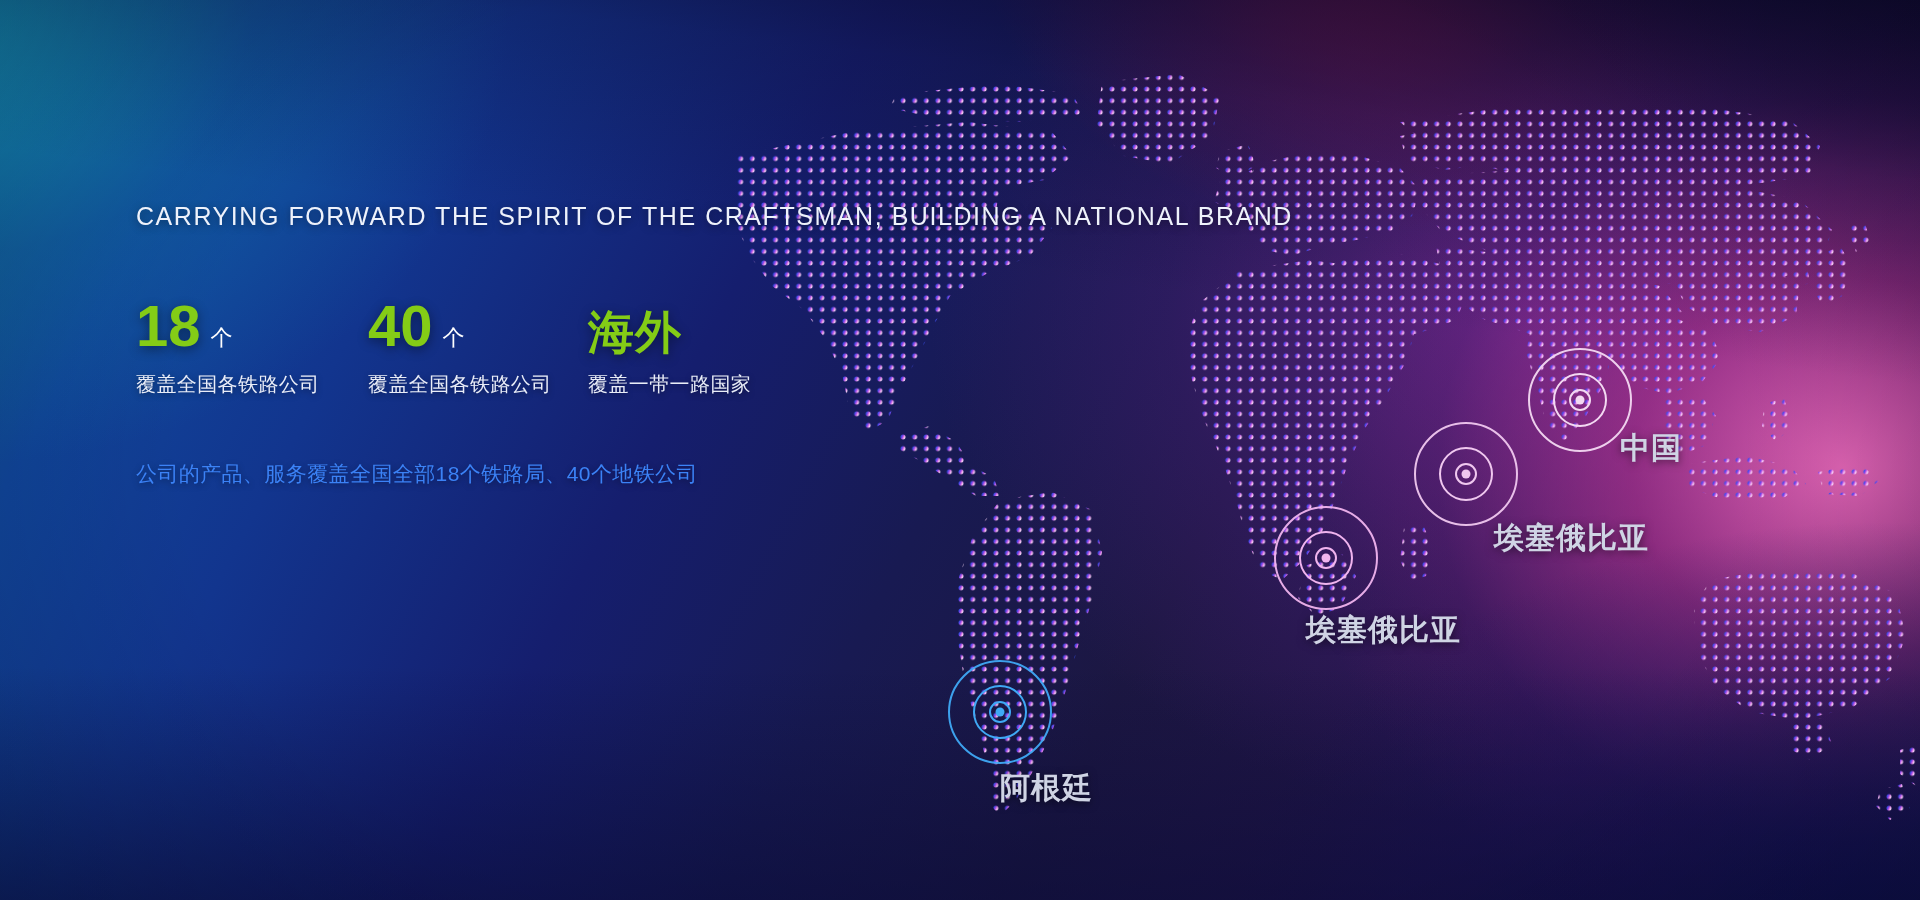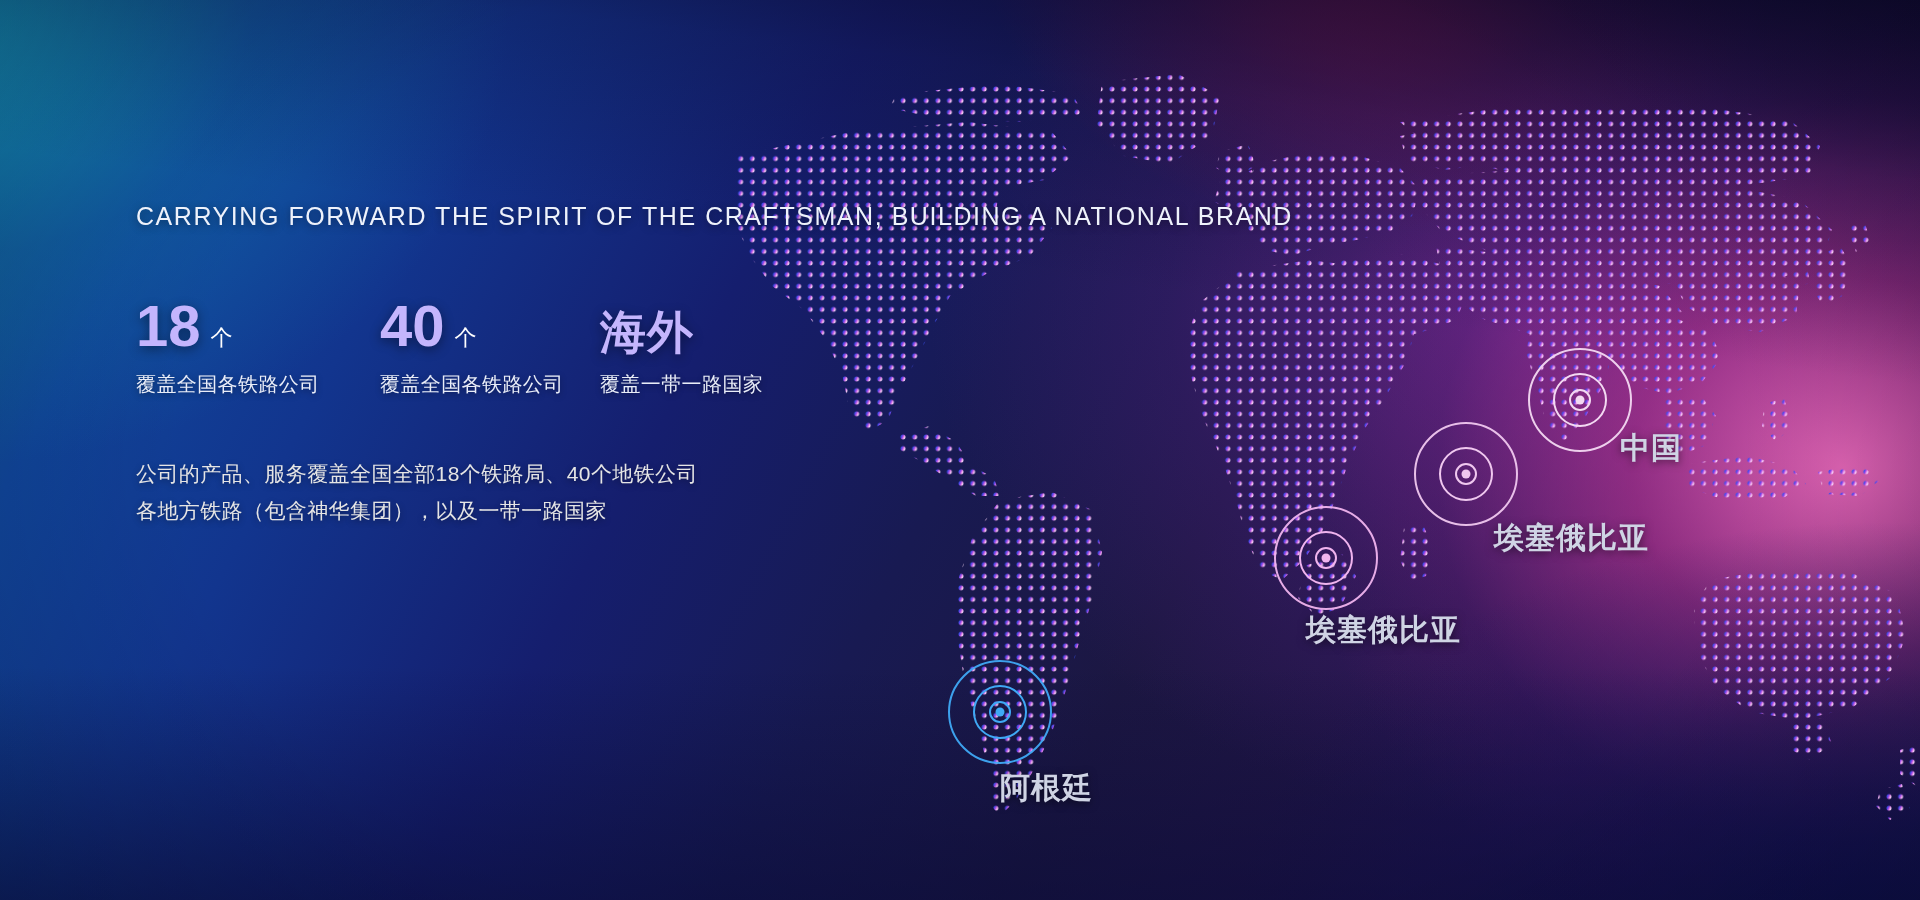--- a/index.html
+++ b/index.html
@@ -93,38 +93,38 @@
     font-size:25px; letter-spacing:1.55px; font-weight:400;
     color:#eef2fb;
     white-space:nowrap;
     text-shadow:0 2px 8px rgba(0,0,0,.45);
   }
 
   #stats{ display:flex; margin-top:62px; }
   .stat{ margin-right:0; }
   .stat-top{ display:flex; align-items:flex-end; height:62px; }
   .stat-num{
-    font-size:58px; font-weight:700; color:#c4b5fd; line-height:1;
+    font-size:58px; font-weight:700; color:#84cc16; line-height:1;
     letter-spacing:0px;
     text-shadow:0 3px 12px rgba(0,0,0,.45);
   }
   .stat-num.cjk{ font-size:46px; font-weight:700; letter-spacing:1px; }
   .stat-unit{
     font-size:22px; color:#ffffff; font-weight:400;
     margin-left:10px; margin-bottom:6px; line-height:1;
   }
   .stat-desc{
     margin-top:16px;
     font-size:20px; color:#e9edf8; font-weight:400; letter-spacing:.4px;
     text-shadow:0 2px 6px rgba(0,0,0,.4);
   }
 
   #body-copy{
     margin-top:58px;
-    font-size:21px; line-height:1.75; color:#e5e5e5; letter-spacing:.4px;
+    font-size:21px; line-height:1.75; color:#3b82f6; letter-spacing:.4px;
     text-shadow:0 2px 6px rgba(0,0,0,.4);
   }
   #body-copy div{ white-space:nowrap; }
 </style>
 </head>
 <body>
 
 <div id="banner">
 
   <div class="bg-layer bg-base"></div>
@@ -268,34 +268,33 @@
     <div id="subtitle">CARRYING FORWARD THE SPIRIT OF THE CRAFTSMAN, BUILDING A NATIONAL BRAND</div>
 
     <div id="stats">
         <div class="stat" style="width: 232px;">
           <div class="stat-top">
             <span class="stat-num">18</span>
             <span class="stat-unit">个</span>
           </div>
           <div class="stat-desc">覆盖全国各铁路公司</div>
         </div>
-        <div class="stat" style="width: 220px; margin-left: 12px;">
+        <div class="stat" style="width: 220px;">
           <div class="stat-top">
             <span class="stat-num">40</span>
             <span class="stat-unit">个</span>
           </div>
           <div class="stat-desc">覆盖全国各铁路公司</div>
         </div>
         <div class="stat">
           <div class="stat-top">
             <span class="stat-num cjk">海外</span>
           </div>
           <div class="stat-desc">覆盖一带一路国家</div>
         </div>
       </div>
 
     <div id="body-copy">
         <div>公司的产品、服务覆盖全国全部18个铁路局、40个地铁公司</div>
-        <div>各地方铁路（包含神华集团），以及一带一路国家</div>
       </div>
 
   </div>
 </div>
 
 </body></html>

